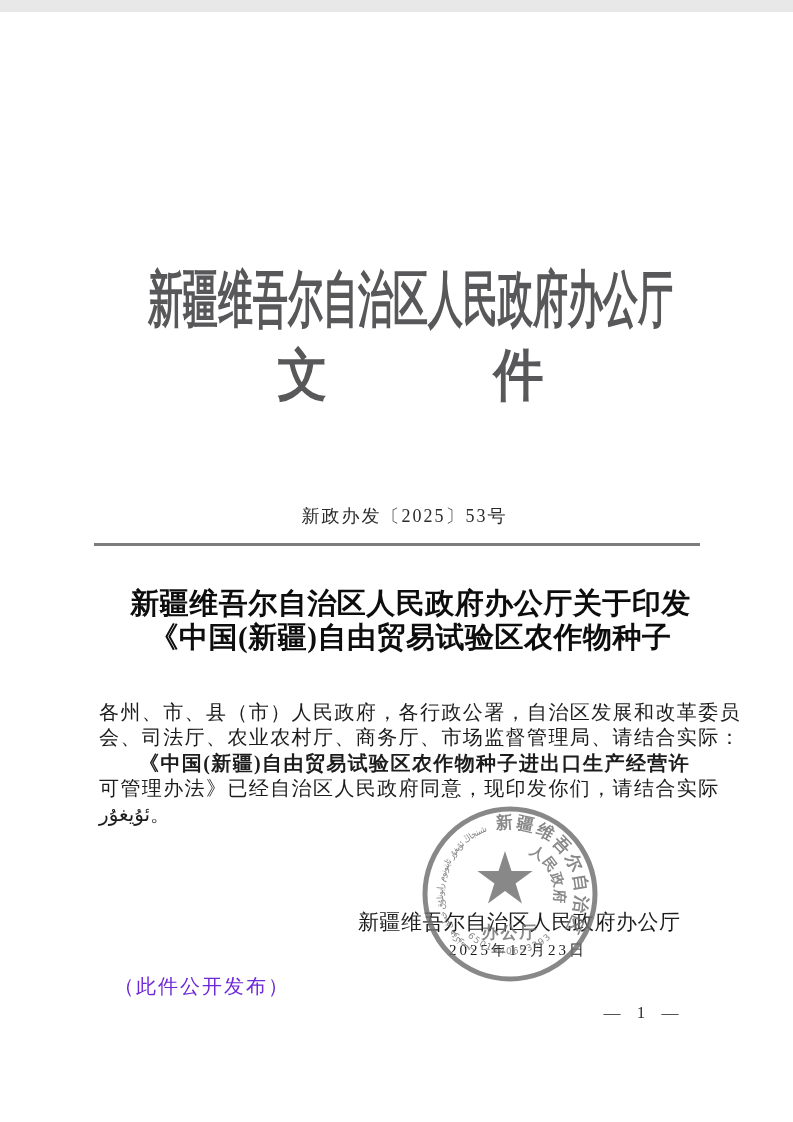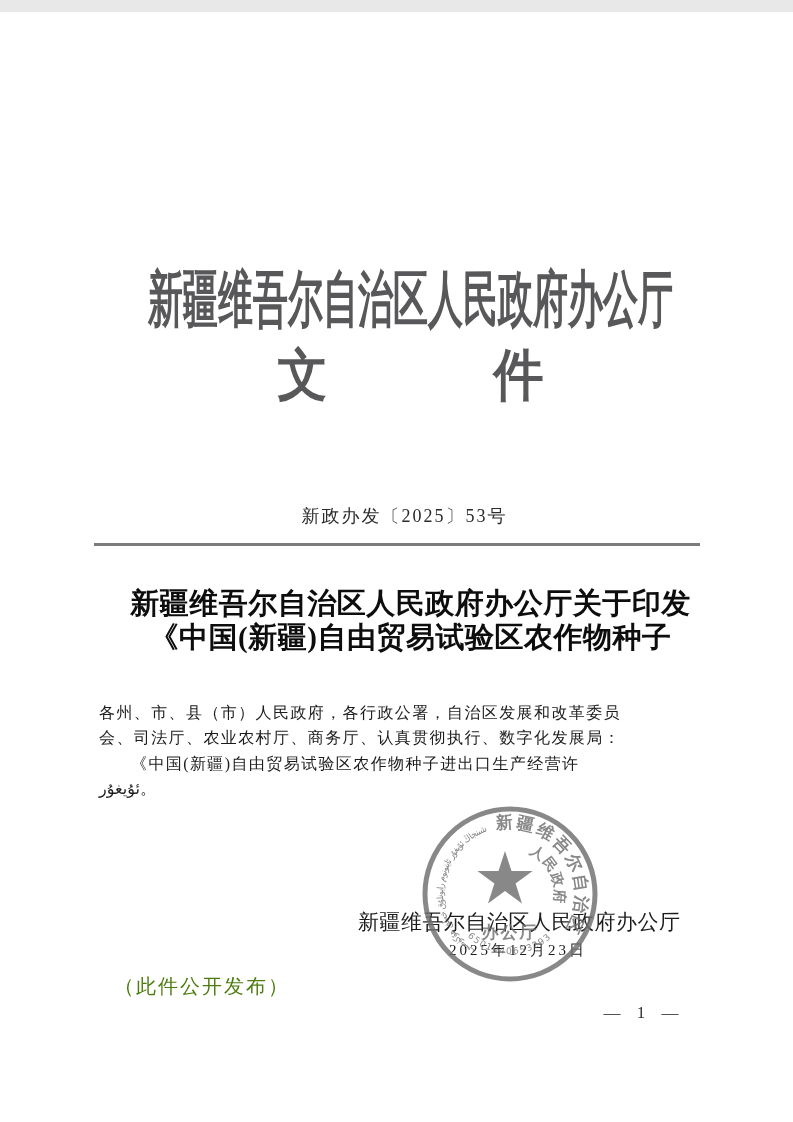--- a/index.html
+++ b/index.html
@@ -46,40 +46,40 @@
   }
   .doc-title{
     position:absolute;top:574px;left:0;right:0;
     text-align:center;
     font-size:29px;font-weight:bold;line-height:34px;
     color:#0d0d0d;
     letter-spacing:0.5px;
   }
   .body-text{
     position:absolute;top:688px;left:99px;width:602px;
-    font-size:16px;line-height:25.4px;
+    font-size:20px;line-height:25.4px;
     color:#1c1c1c;
     letter-spacing:1.4px;
   }
   .body-line{white-space:nowrap;}
-  .body-line.indent{text-indent:2em;}
+  .body-line.indent{text-indent:2em;font-weight:bold;}
   .signature{
     position:absolute;top:896px;left:358px;width:320px;
     font-size:21px;color:#1c1c1c;
     letter-spacing:0.5px;white-space:nowrap;
   }
   .sign-date{
     position:absolute;top:929px;left:358px;width:320px;
     text-align:center;
     font-size:15px;color:#1c1c1c;
     letter-spacing:3px;white-space:nowrap;
   }
   .publish-note{
     position:absolute;top:961px;left:114px;
-    font-size:20px;color:#4d7c0f;
+    font-size:20px;color:#6d28d9;
     letter-spacing:2px;
   }
   .page-number{
     position:absolute;top:991px;left:584px;width:120px;
     text-align:center;
     font-size:17px;color:#333;
     letter-spacing:6px;
   }
   .seal{
     position:absolute;left:421px;top:793px;width:178px;height:178px;
@@ -104,22 +104,23 @@
 
   <div class="rule"></div>
 
   <div class="doc-title">
     <div>新疆维吾尔自治区人民政府办公厅关于印发</div>
     <div>《中国(新疆)自由贸易试验区农作物种子</div>
   </div>
 
   <div class="body-text">
     <div class="body-line">各州、市、县（市）人民政府，各行政公署，自治区发展和改革委员</div>
-    <div class="body-line">会、司法厅、农业农村厅、商务厅、认真贯彻执行、数字化发展局：</div>
+    <div class="body-line">会、司法厅、农业农村厅、商务厅、市场监督管理局、请结合实际：</div>
     <div class="body-line indent">《中国(新疆)自由贸易试验区农作物种子进出口生产经营许</div>
+    <div class="body-line">可管理办法》已经自治区人民政府同意，现印发你们，请结合实际</div>
     <div class="body-line">ئۇيغۇر。</div>
   </div>
 
   <div class="signature">新疆维吾尔自治区人民政府办公厅</div>
   <div class="sign-date">2025年12月23日</div>
 
   <div class="publish-note">（此件公开发布）</div>
 
   <div class="page-number">— 1 —</div>
 

